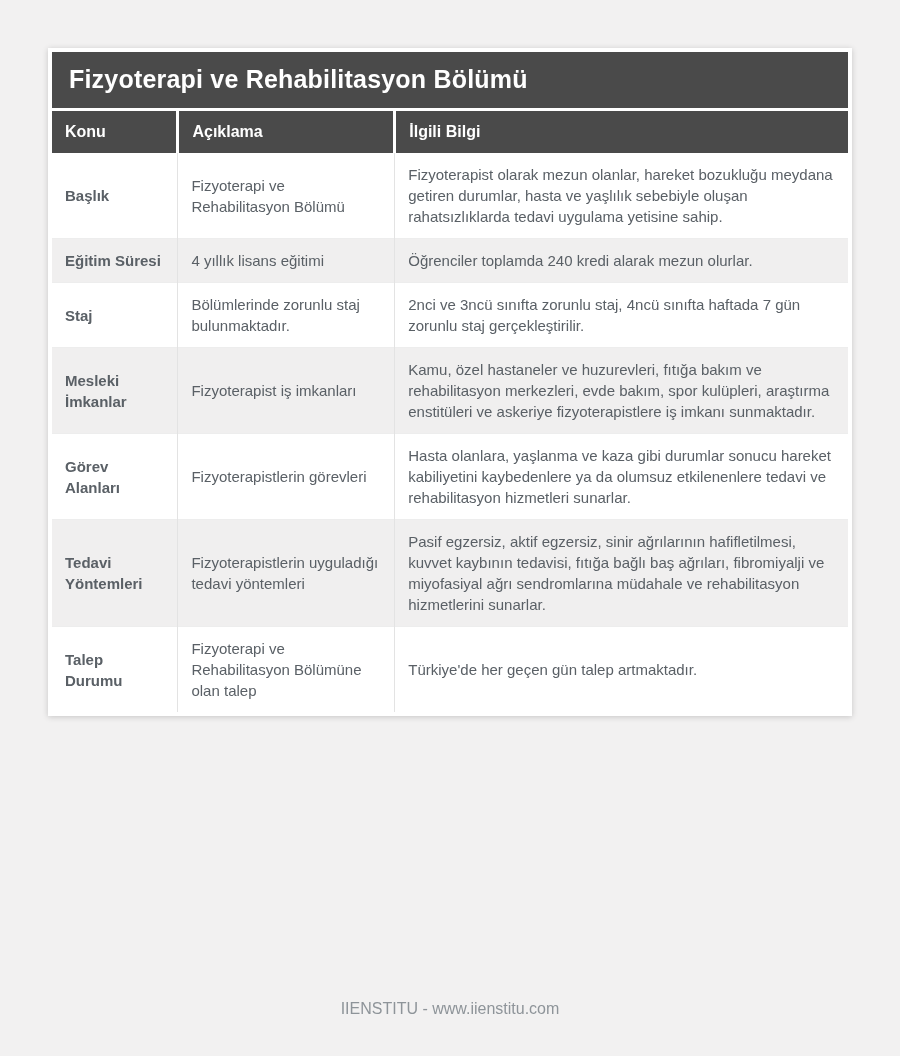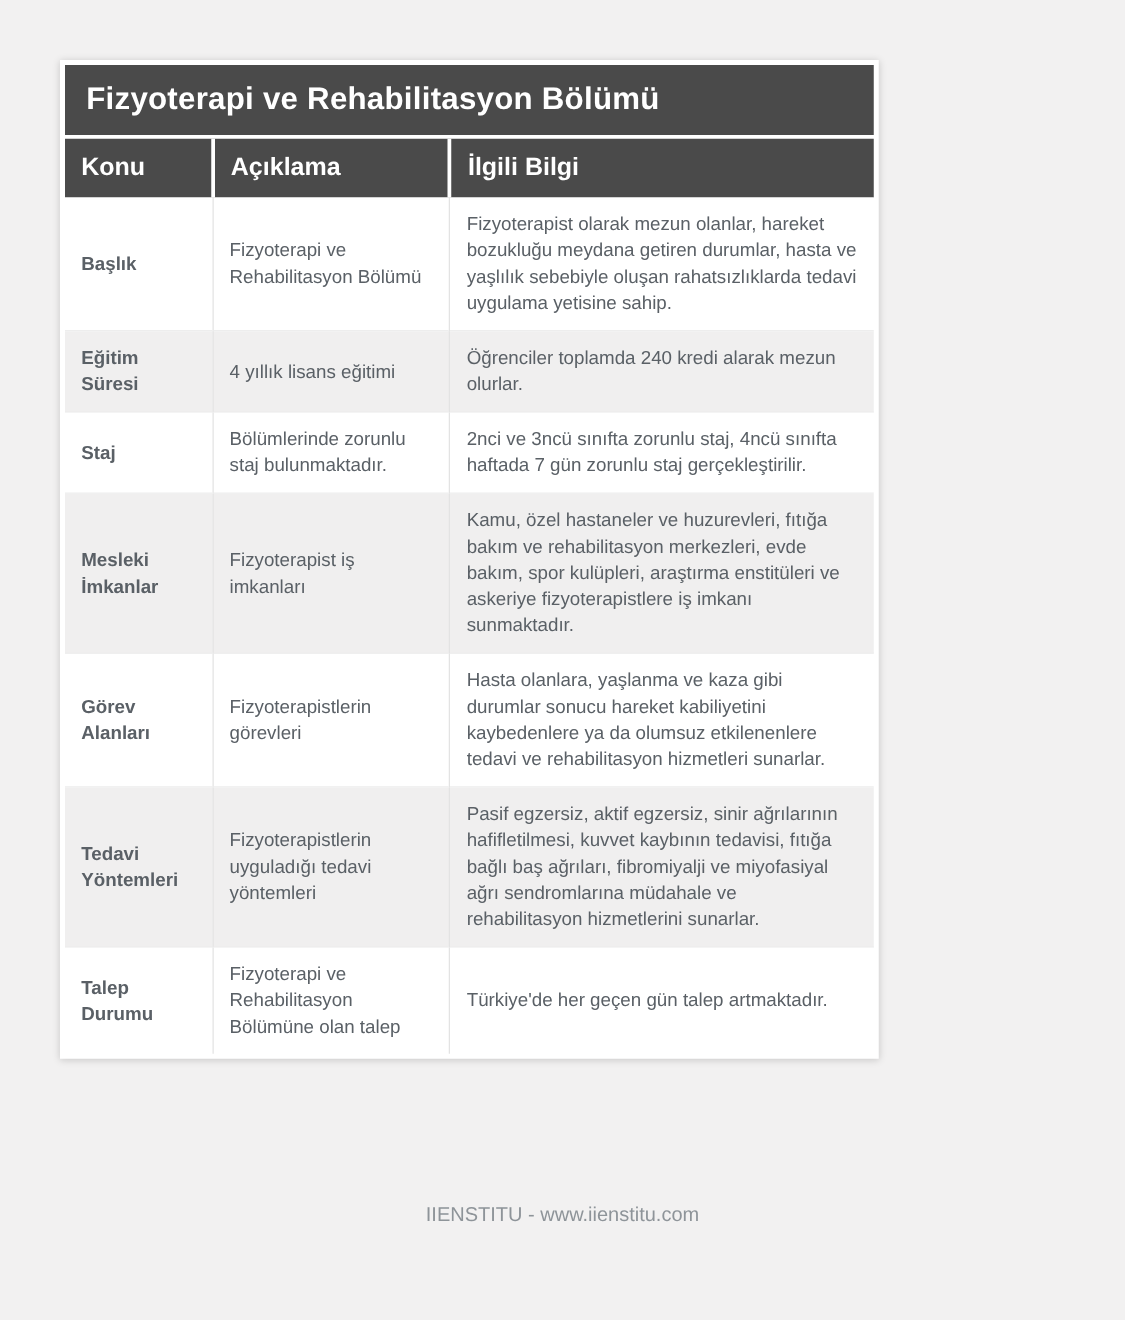--- a/index.html
+++ b/index.html
@@ -15,42 +15,42 @@
   *{margin:0;padding:0;box-sizing:border-box;}
   html,body{width:900px;height:1056px;}
   body{
     background:var(--page-bg);
     font-family:"Liberation Sans","DejaVu Sans",sans-serif;
     position:relative;
     overflow:hidden;
   }
   .card{
     position:absolute;
-    left:48px;top:48px;width:655px;
+    left:48px;top:48px;width:804px;
     background:var(--card-bg);
     padding:4px;
     box-shadow:0 1px 6px rgba(0,0,0,0.18);
   }
   .title-bar{
     background:var(--header-bg);
     color:var(--header-text);
     font-size:25px;
     font-weight:bold;
     padding:13px 17px 14px 17px;
     letter-spacing:0.2px;
   }
   table{
     width:100%;
     border-collapse:collapse;
     margin-top:3px;
   }
   thead th{
     background:var(--header-bg);
     color:var(--header-text);
-    font-size:20px;
+    font-size:16px;
     font-weight:bold;
     text-align:left;
     padding:12px 13px;
     border-left:3px solid #ffffff;
   }
   thead th:first-child{border-left:none;}
   col.c-konu{width:126px;}
   col.c-aciklama{width:217px;}
   col.c-bilgi{width:454px;}
   tbody td{
@@ -62,21 +62,21 @@
     border-left:1px solid var(--grid-line);
     border-top:1px solid #ededed;
   }
   tbody tr:first-child td{border-top:none;}
   tbody td:first-child{border-left:none;font-weight:bold;}
   tbody tr:nth-child(even) td{background:var(--row-alt-bg);}
   tbody tr:nth-child(odd) td{background:#ffffff;}
   .footer{
     position:absolute;
     left:0;right:0;
-    top:964px;
+    top:1000px;
     text-align:center;
     font-size:16px;
     color:var(--footer-text);
   }
 </style>
 </head>
 <body>
 
 <div class="card">
   <div class="title-bar">Fizyoterapi ve Rehabilitasyon Bölümü</div>

